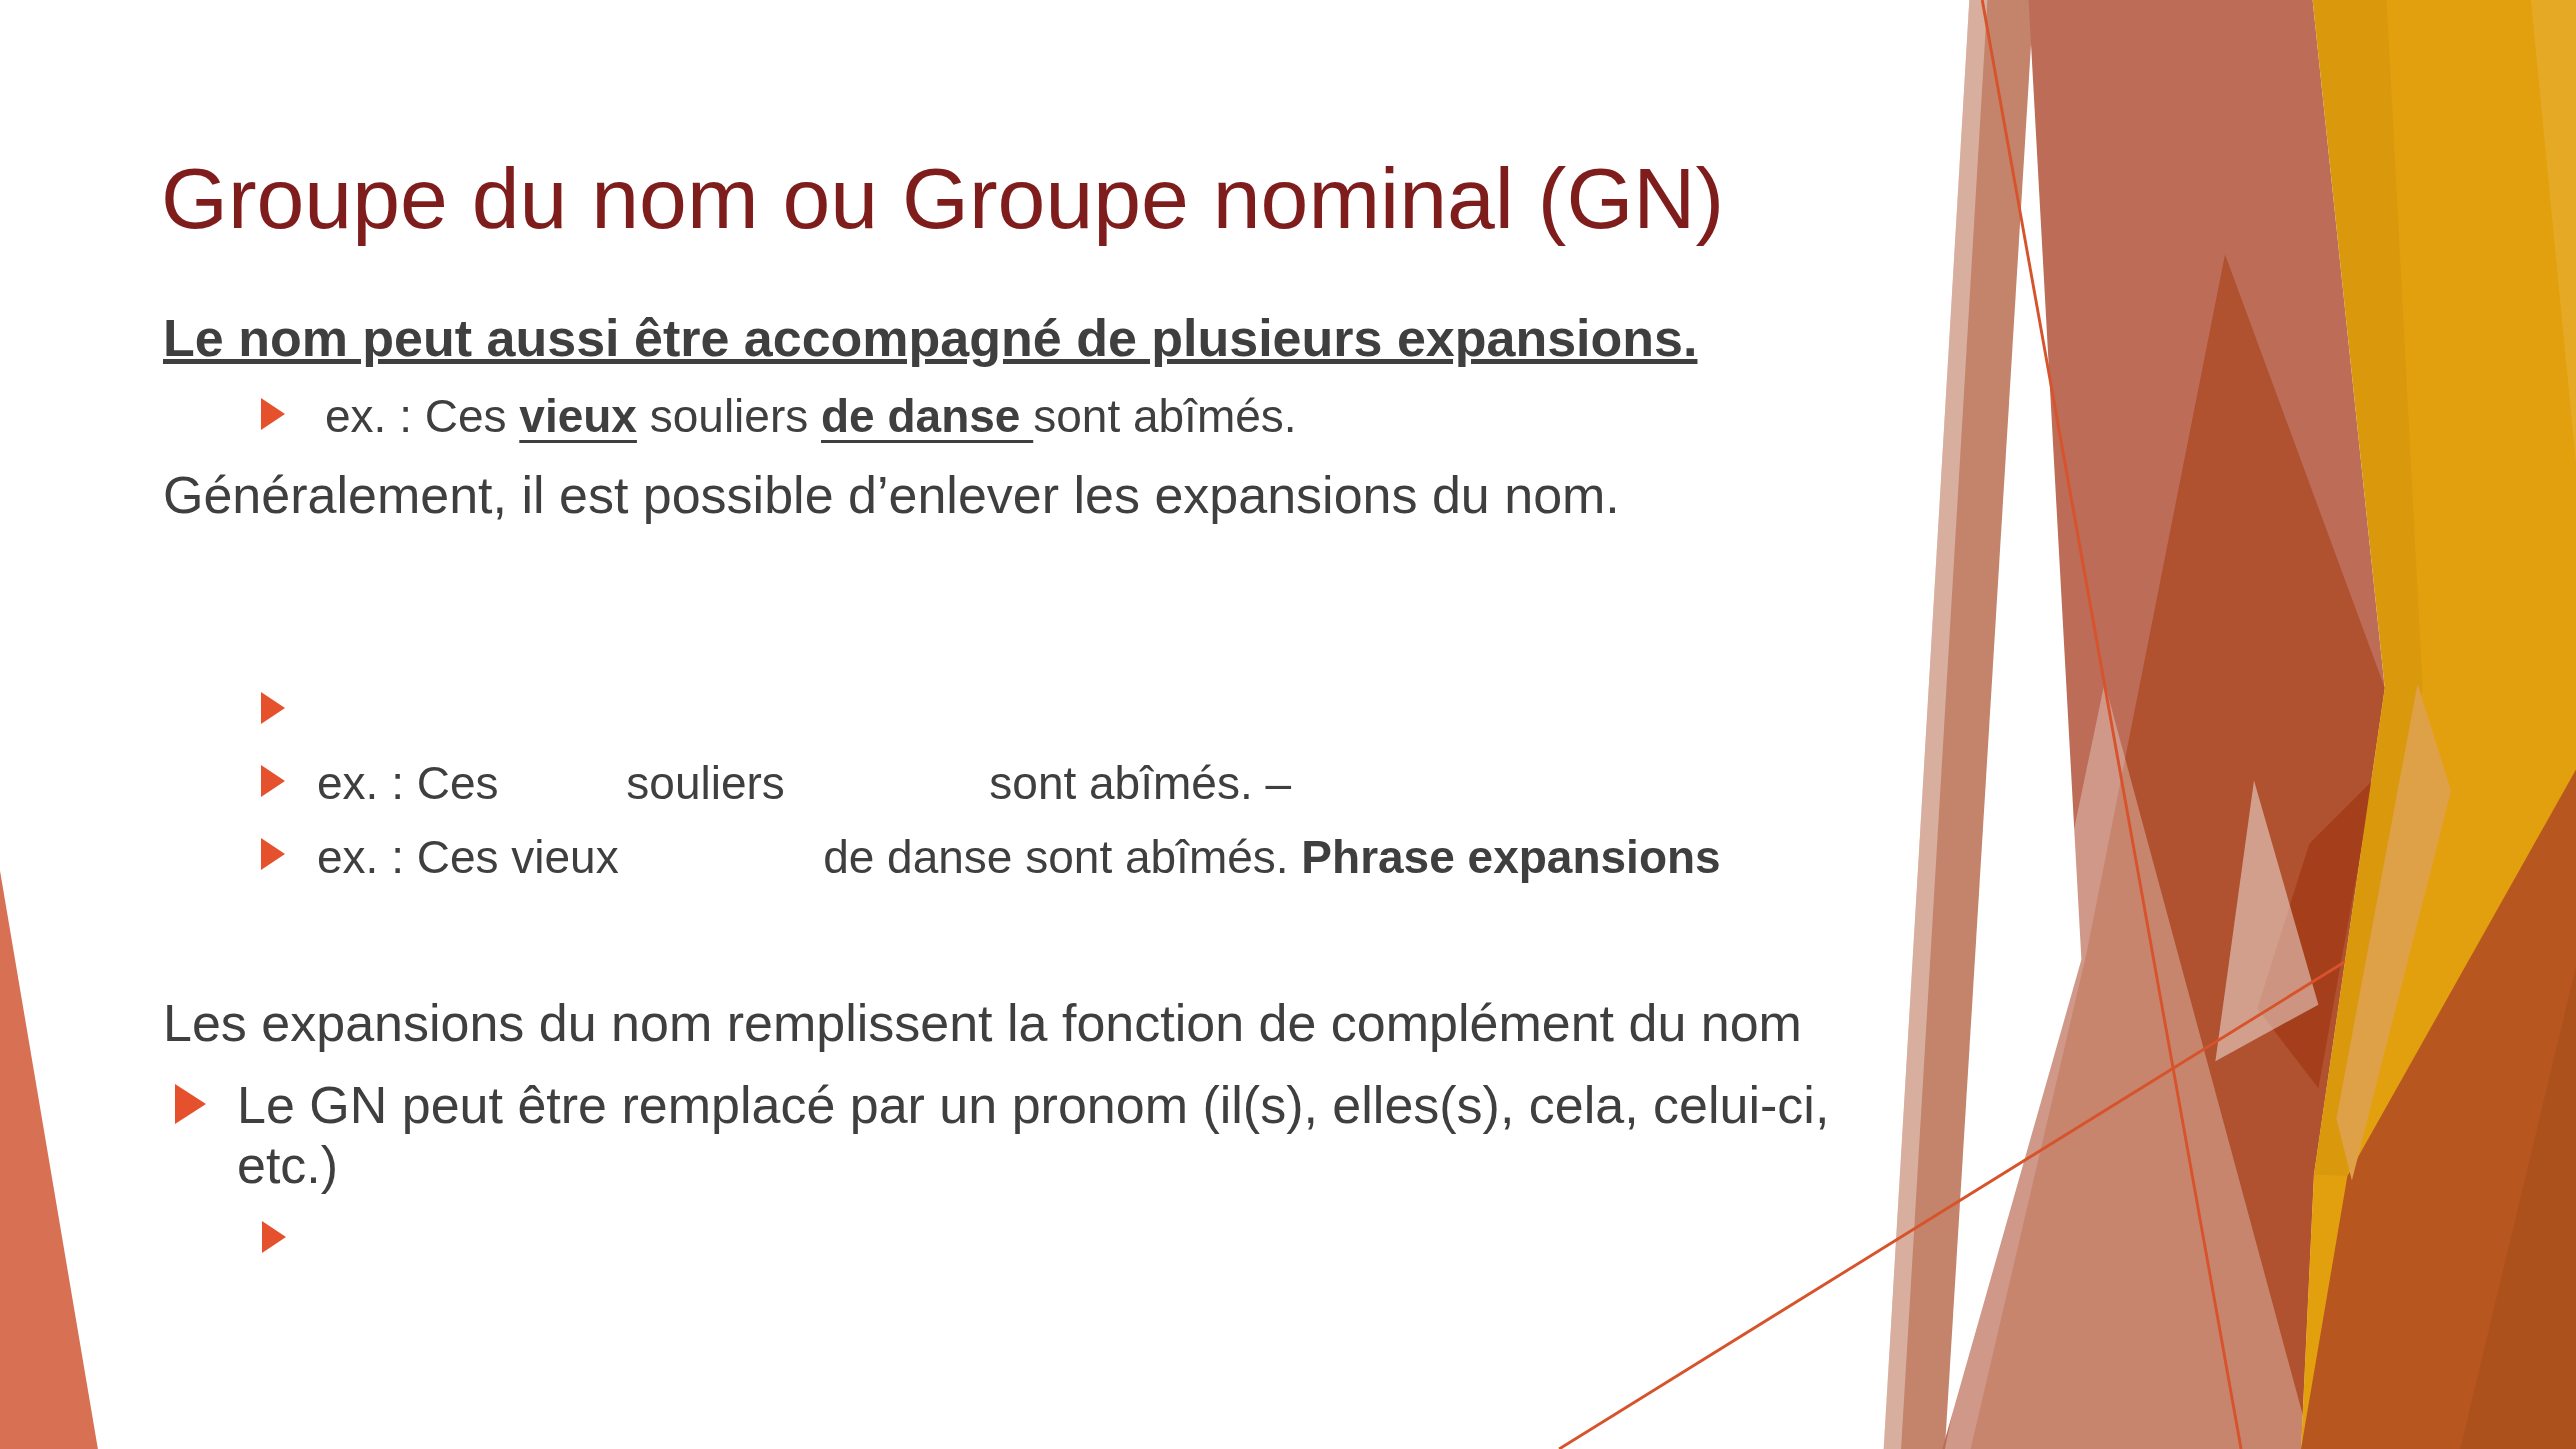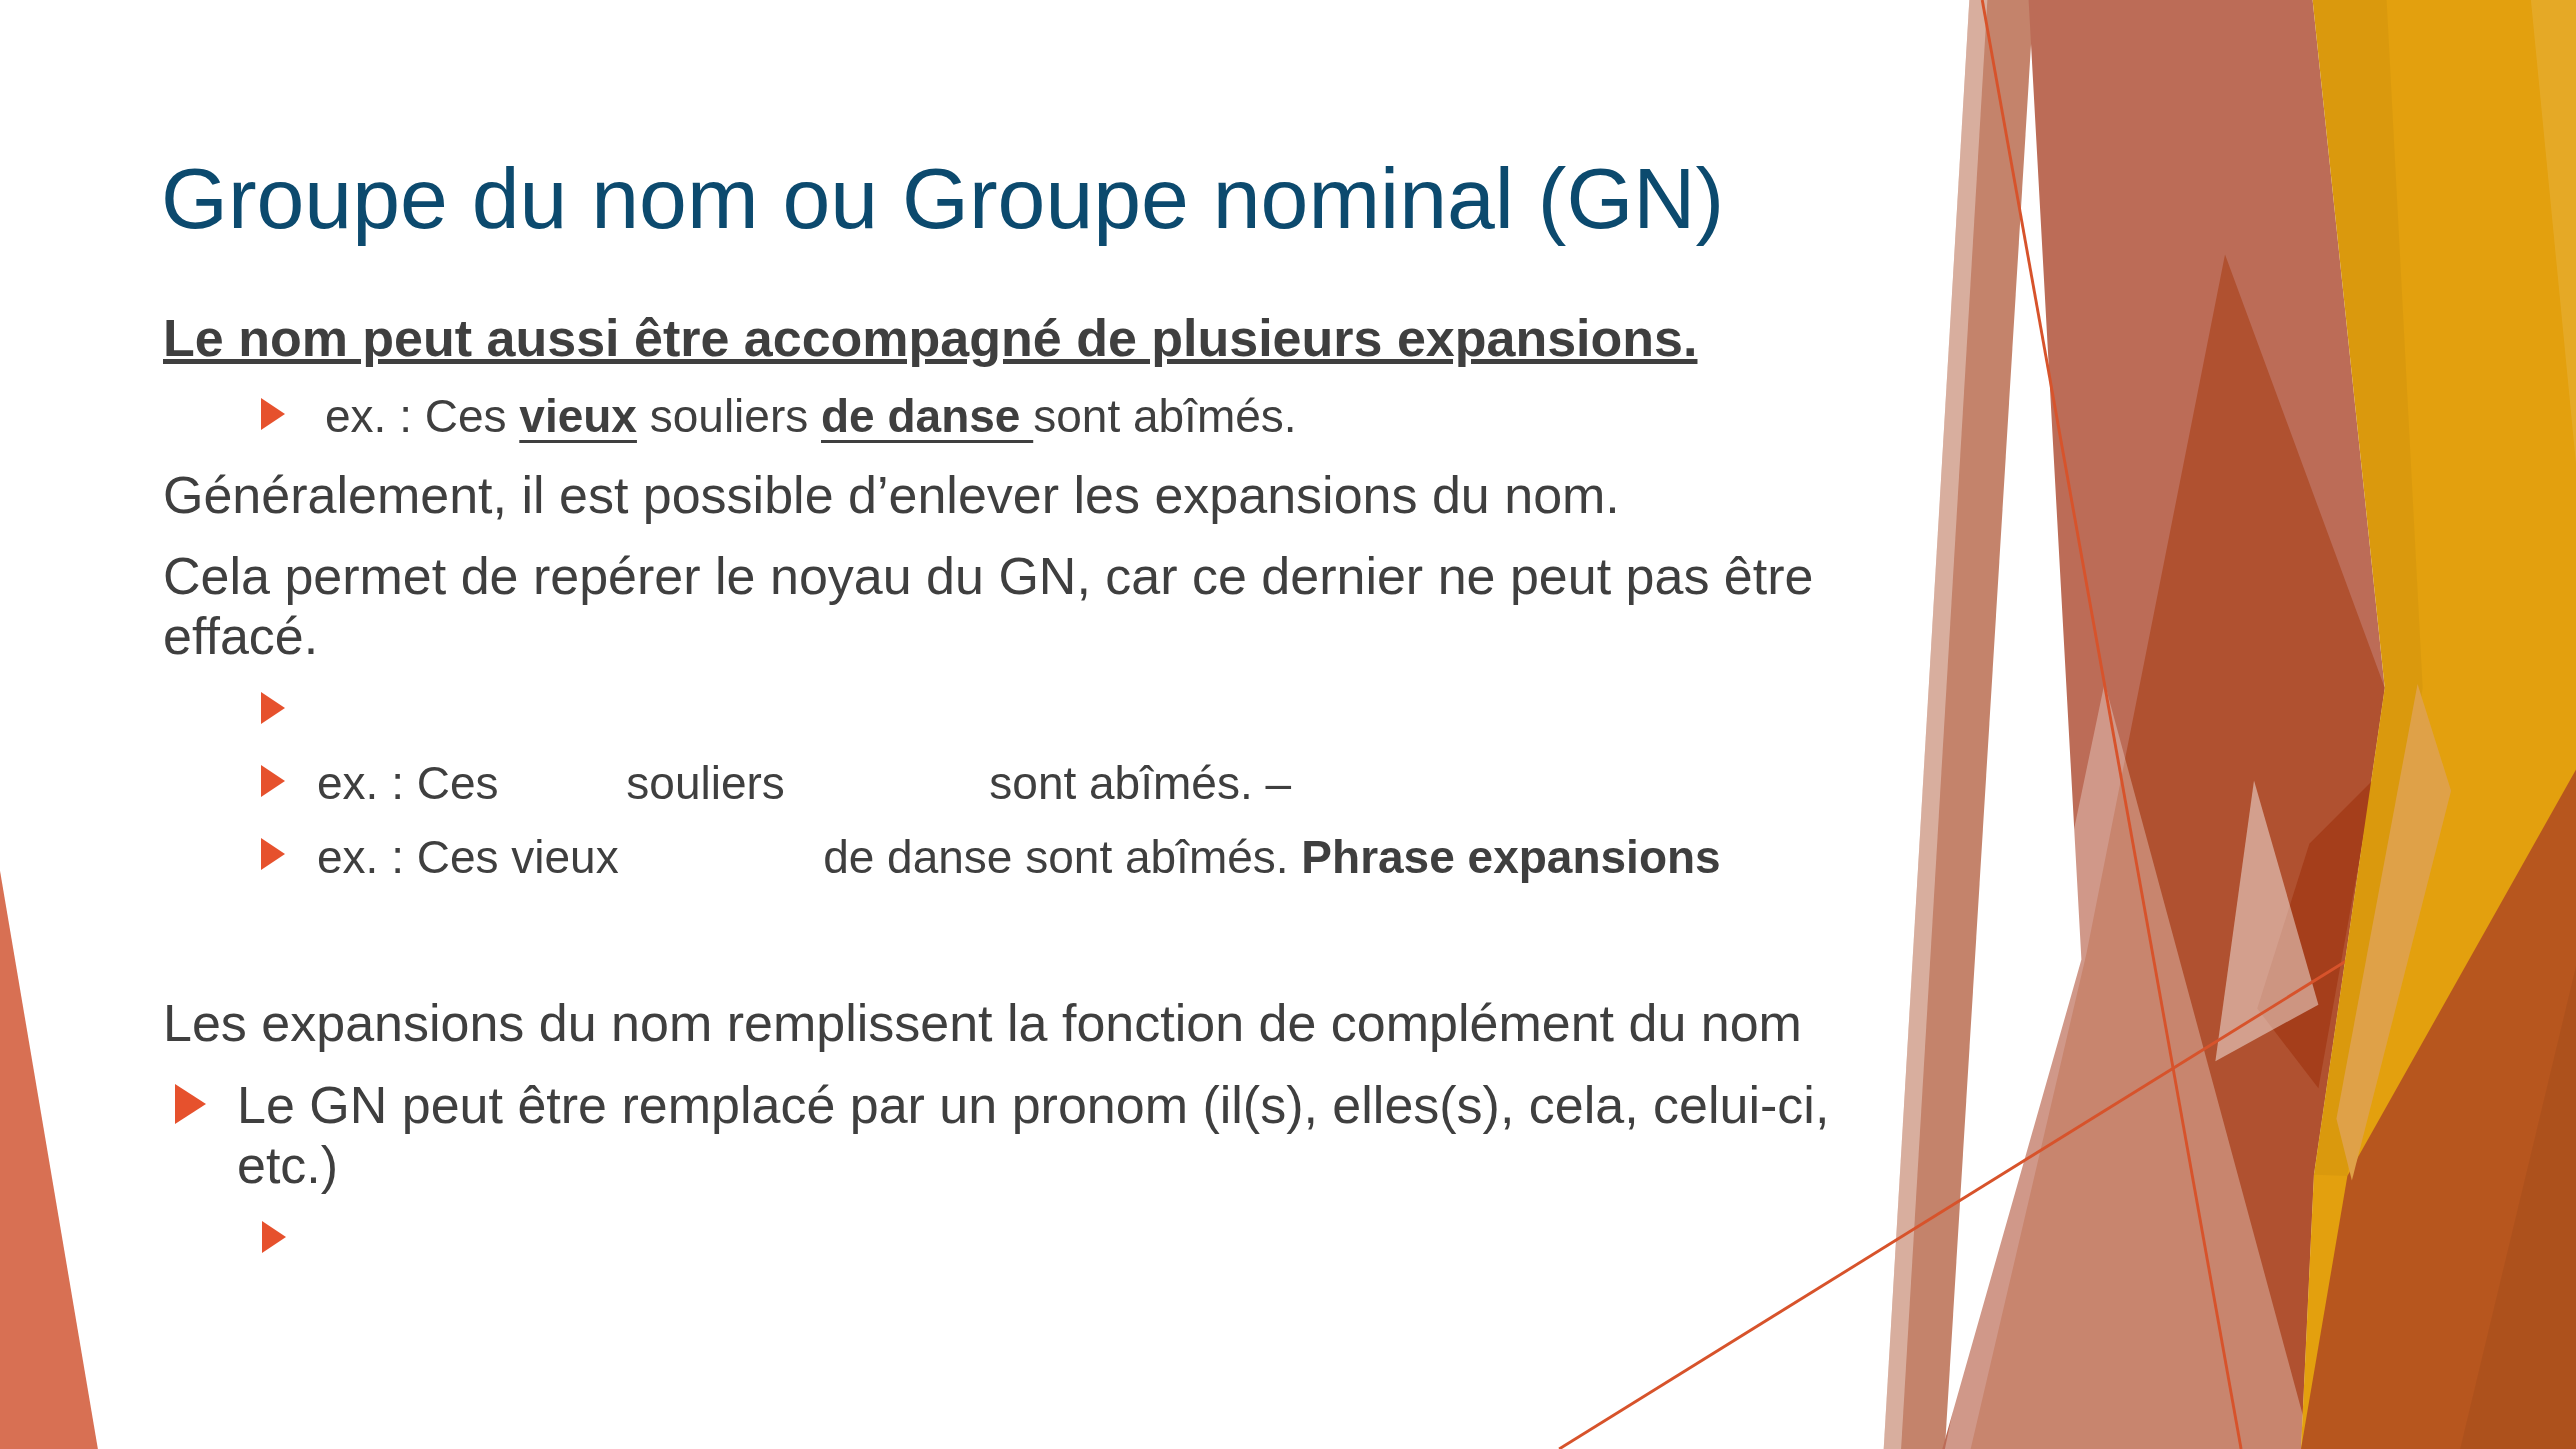--- a/index.html
+++ b/index.html
@@ -44,29 +44,28 @@
     <line x1="3078" y1="0" x2="3480" y2="2250" stroke-width="4.5" stroke="#D7532B"></line>
 
     <polygon points="3591,0 4000,0 4000,2250 3573,2250 3593,1824 3703,1068" fill="#E3A00E"></polygon>
     <polygon points="3591,0 3706,0 3762,1068 3645,1826 3593,1824 3703,1068" fill="rgba(0,0,0,0.04)"></polygon>
     <polygon points="3930,0 4000,0 4000,720" fill="rgba(255,255,255,0.10)"></polygon>
     <polygon points="4000,1195 4000,2250 3573,2250 3645,1826" fill="#B7561E"></polygon>
     <polygon points="3820,2250 4000,2250 4000,1500" fill="rgba(0,0,0,0.05)"></polygon>
     <polygon points="3754,1062 3806,1228 3652,1833 3628,1737" fill="#DFA148"></polygon>
   </svg>
 
-  <div class="txt title" style="left:161px;top:149px;color:#0c4a6e;">Groupe du nom ou Groupe nominal (GN)</div>
+  <div class="txt title" style="left:161px;top:149px;color:#7f1d1d;">Groupe du nom ou Groupe nominal (GN)</div>
 
   <div class="txt body80 bold" style="left:163px;top:308px;">Le nom peut aussi être accompagné de plusieurs expansions.</div>
 
   <span class="arrow arrow-sm" style="left:261px;top:398px;"></span>
   <div class="txt body72" style="left:325px;top:390px;"><span>ex. : Ces </span><span class="seg-bu">vieux</span><span> souliers </span><span class="seg-bu">de danse&nbsp;</span><span>sont abîmés.</span></div>
 
   <div class="txt body80" style="left:163px;top:465px;">Généralement, il est possible d’enlever les expansions du nom.</div>
-  <div class="txt body80" style="left:163px;top:546px;width:1739px;">Cela permet de repérer le noyau du GN, car ce dernier ne peut pas être effacé.</div>
 
   <span class="arrow arrow-sm" style="left:261px;top:692px;"></span>
 
   <span class="arrow arrow-sm" style="left:261px;top:765px;"></span>
   <div class="txt body72" style="left:317px;top:757px;"><span>ex. : Ces&nbsp;&nbsp;&nbsp;&nbsp;&nbsp;&nbsp;&nbsp;&nbsp;&nbsp;&nbsp;souliers&nbsp;&nbsp;&nbsp;&nbsp;&nbsp;&nbsp;&nbsp;&nbsp;&nbsp;&nbsp;&nbsp;&nbsp;&nbsp;&nbsp;&nbsp;&nbsp;sont abîmés. –</span></div>
 
   <span class="arrow arrow-sm" style="left:261px;top:838px;"></span>
   <div class="txt body72" style="left:317px;top:831px;"><span>ex. : Ces vieux&nbsp;&nbsp;&nbsp;&nbsp;&nbsp;&nbsp;&nbsp;&nbsp;&nbsp;&nbsp;&nbsp;&nbsp;&nbsp;&nbsp;&nbsp;&nbsp;de danse sont abîmés. </span><span class="seg-b">Phrase expansions</span></div>
 
   <div class="txt body80" style="left:163px;top:993px;">Les expansions du nom remplissent la fonction de complément du nom</div>

